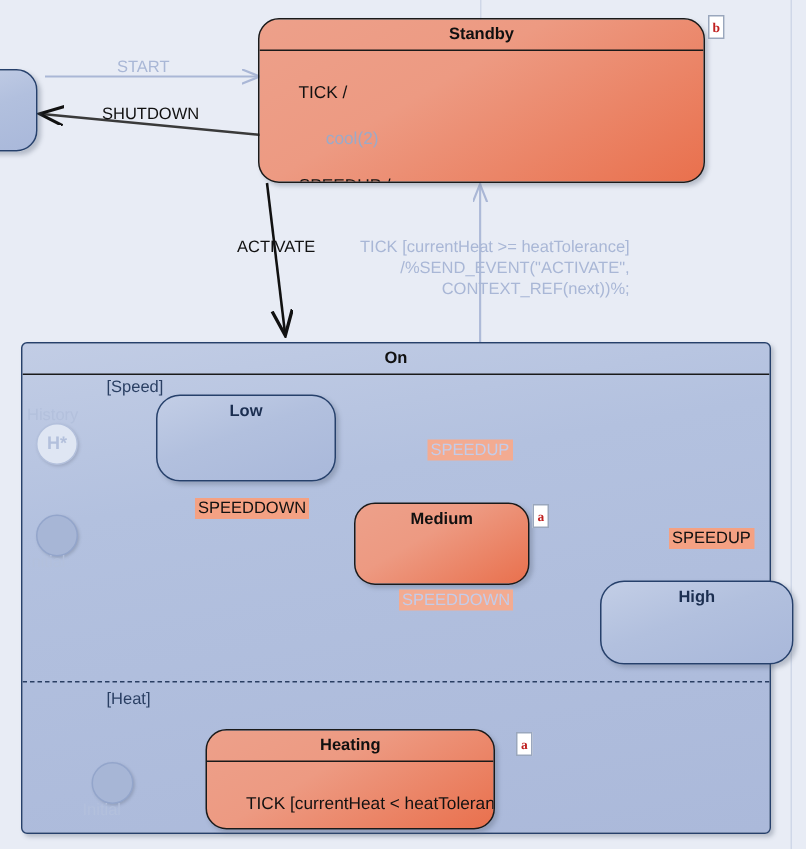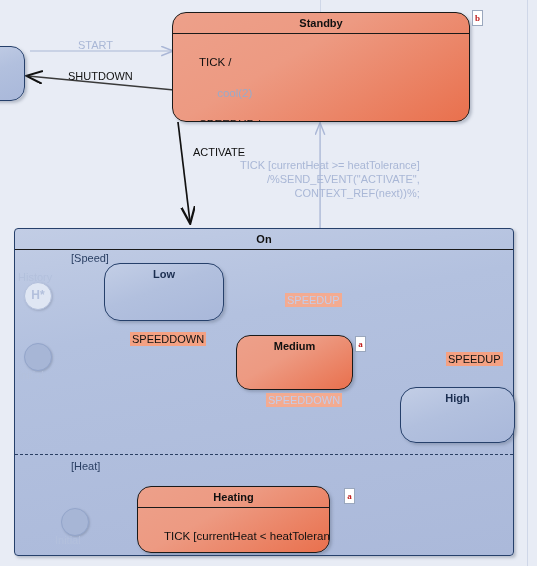--- a/index.html
+++ b/index.html
@@ -179,21 +179,21 @@
       <span>SPEEDUP /</span><br>
       <br>
       <br>
       
     </div>
   </div>
   <div class="badge" style="left:472px;top:10px;">b</div>
 
   <div class="tlabel faded" style="left:78px;top:39px;">START</div>
   <div class="tlabel" style="left:68px;top:70px;">SHUTDOWN</div>
-  <div class="tlabel" style="left:158px;top:146px;font-weight:normal;margin-left:35px;">ACTIVATE</div>
+  <div class="tlabel" style="left:158px;top:159px;font-weight:normal;">ACTIVATE</div>
   <div class="tlabel faded multiline" style="left:240px;top:158px;">TICK [currentHeat &gt;= heatTolerance]
 /%SEND_EVENT("ACTIVATE",
  CONTEXT_REF(next))%;</div>
 
   <div class="node" id="on-state" style="left:14px;top:228px;width:500px;height:328px;">
     <div class="state-title">On</div>
     <div class="title-rule"></div>
     <div class="region-divider" style="top:225px;"></div>
     <div class="region-label" style="left:8px;top:23px;">[Speed]</div>
     <div class="region-label" style="left:8px;top:231px;">[Heat]</div>
@@ -206,21 +206,21 @@
 
   <div class="node state blue" style="left:104px;top:263px;width:120px;height:58px;">
     <div class="state-title">Low</div>
   </div>
 
   <div class="node state orange" style="left:236px;top:335px;width:117px;height:55px;">
     <div class="state-title">Medium</div>
   </div>
   <div class="badge" style="left:355px;top:336px;">a</div>
 
-  <div class="node state blue" style="left:400px;top:387px;width:115px;height:56px;">
+  <div class="node state blue" style="left:400px;top:387px;width:129px;height:56px;">
     <div class="state-title">High</div>
   </div>
 
   <div class="tlabel hi" style="left:130px;top:332px;">SPEEDDOWN</div>
   <div class="tlabel hi faded" style="left:285px;top:293px;">SPEEDUP</div>
   <div class="tlabel hi" style="left:446px;top:352px;">SPEEDUP</div>
   <div class="tlabel hi faded" style="left:266px;top:393px;">SPEEDDOWN</div>
 
   <div class="initial" style="left:61px;top:508px;"></div>
   <div class="pseudo-label" style="left:55px;top:534px;">Initial</div>

